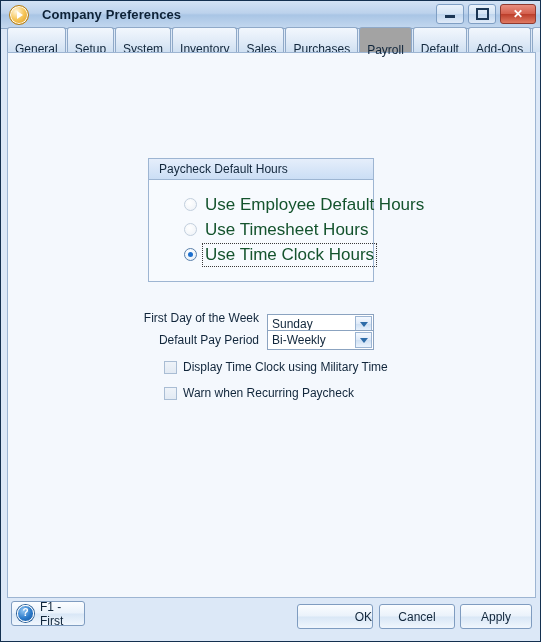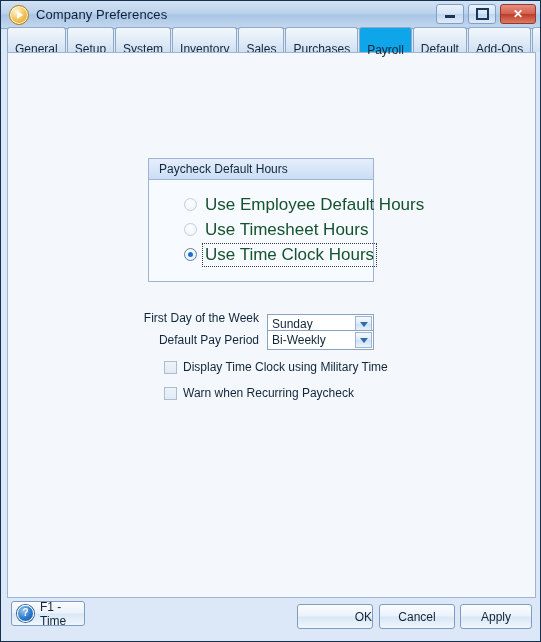--- a/index.html
+++ b/index.html
@@ -48,23 +48,24 @@
   .app-icon .tri {
     width: 0; height: 0;
     border-top: 4px solid transparent;
     border-bottom: 4px solid transparent;
     border-left: 6px solid #ffffff;
     margin-left: 2px;
   }
   .title-text {
     font-size: 13px;
     color: #0d2136;
-    margin-left: 7px;
+    margin-left: 13px;
     letter-spacing: .1px;
     white-space: nowrap;
+    font-weight: bold;
   }
   .winbtns {
     position: absolute;
     right: 4px;
     top: 3px;
     display: flex;
     gap: 4px;
   }
   .winbtn {
     width: 28px;
@@ -111,21 +112,21 @@
     line-height: 18px;
     border: 1px solid #8fa9c8;
     border-bottom: none;
     border-radius: 3px 3px 0 0;
     background: linear-gradient(to bottom, #f2f7fd 0%, #dfeaf7 60%, #cfe0f2 100%);
     white-space: nowrap;
   }
   .tab.active {
     height: 23px;
     line-height: 21px;
-    background: #0ea5e9;
+    background: #a3a3a3;
     border-color: #8fa9c8;
     z-index: 3;
     font-weight: normal;
   }
 
   
   .panel {
     position: absolute;
     left: 6px;
     top: 51px;
@@ -394,21 +395,21 @@
 
     <div class="check-row" style="left:156px; top:333px;">
       <span class="checkbox"></span>
       <span class="check-label">Warn when Recurring Paycheck</span>
     </div>
 
   </div>
 
   <div class="btn btn-help">
     <span class="help-icon">?</span>
-    <span class="help-text">F1 - Time</span>
+    <span class="help-text">F1 - First</span>
   </div>
   <div class="btn btn-ok">
     <span>OK</span>
   </div>
   <div class="btn btn-cancel">
     <span>Cancel</span>
   </div>
   <div class="btn btn-apply">
     <span>Apply</span>
   </div>

